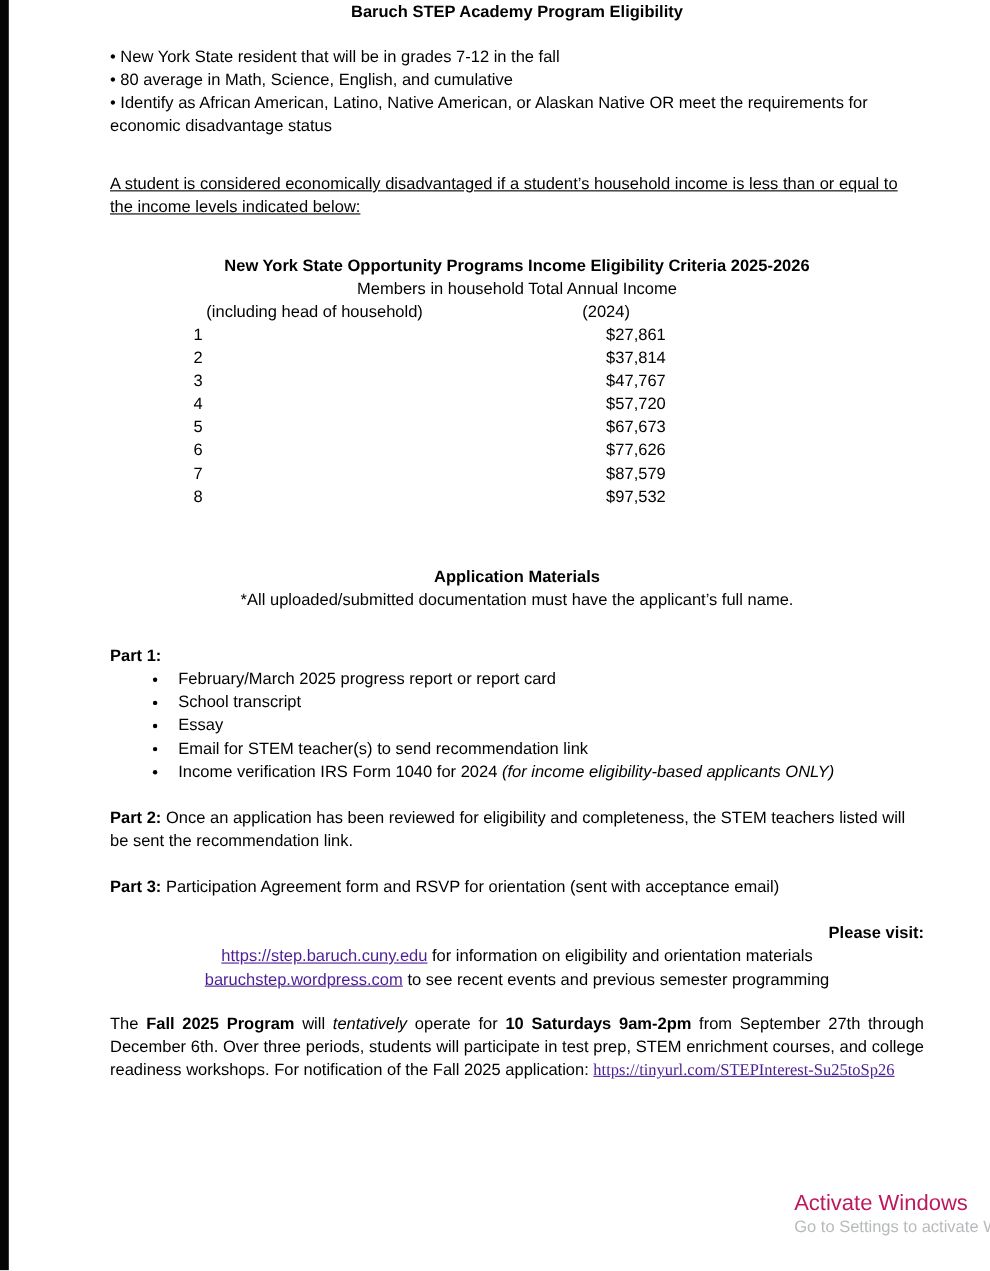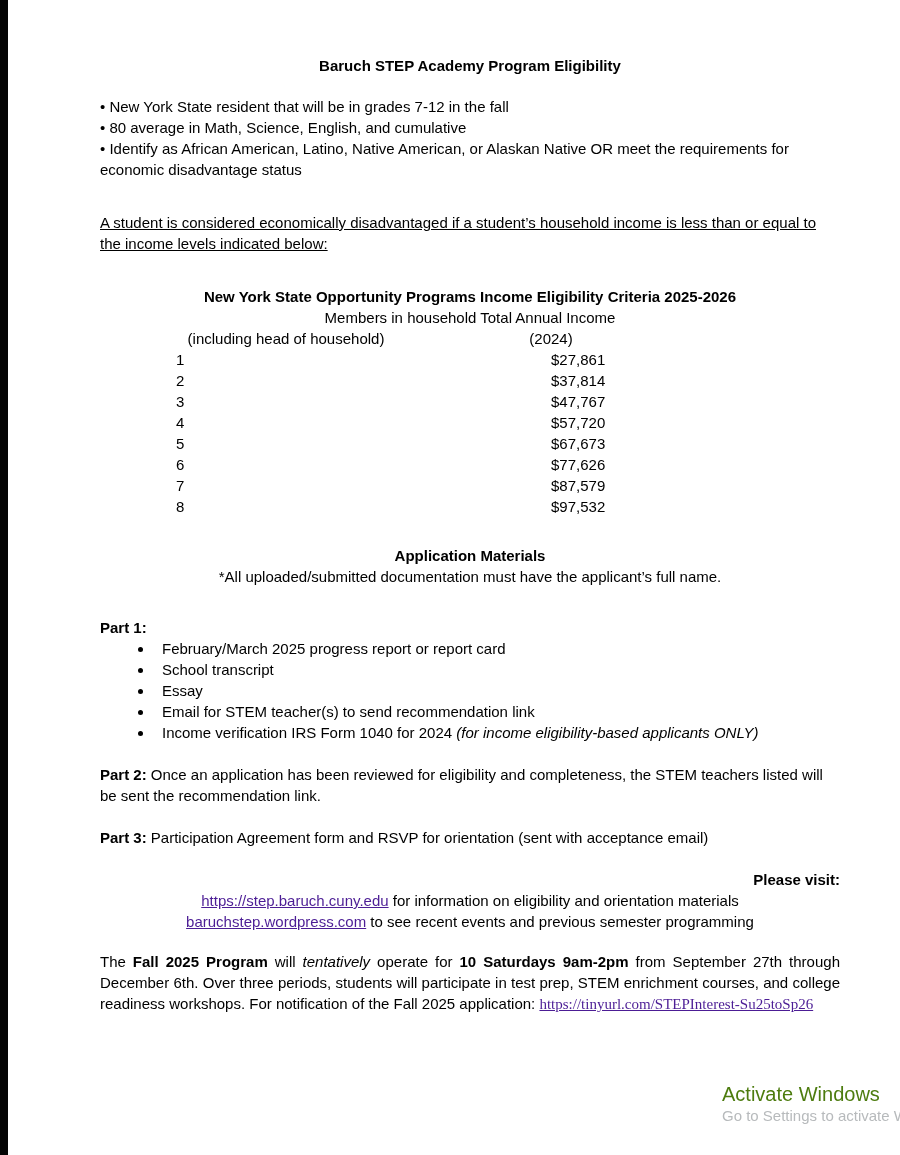--- a/index.html
+++ b/index.html
@@ -2,59 +2,59 @@
 <html><head>
 <meta charset="utf-8">
 <style>
   * { margin:0; padding:0; box-sizing:border-box; }
   html,body { background:#ffffff; }
   body { font-family:"Liberation Sans", sans-serif; color:#000; }
   .screen { position:relative; width:900px; height:1155px; background:#fff; overflow:hidden; }
   .left-strip { position:absolute; left:0; top:0; width:8px; height:1155px; background:#050505; }
   .page { position:absolute; left:100px; top:0; width:740px; font-size:15px; line-height:21px; }
 
-  .doc-title { font-size:15px; font-weight:bold; text-align:center; margin-top:55px; }
+  .doc-title { font-size:15px; font-weight:bold; text-align:center; }
 
   .elig-bullets { margin-top:20px; }
   .elig-bullet::before { content:"• "; }
 
   .para { margin-top:32px;text-decoration:underline; }
 
   .table-title { margin-top:32px; font-weight:bold; text-align:center; }
   .table-headline { text-align:center; }
   .t-row { display:flex; }
   .t-c1 { width:220px; margin-left:76px; }
   .t-c2 { width:220px; margin-left:45px; }
   .t-subhead .t-c1 { text-align:center; }
   .t-subhead .t-c2 { text-align:center; }
   .t-c1.num { text-align:left; }
   .t-c2.amt { text-align:left; padding-left:110px; }
 
-  .app-heading { margin-top:28px; font-weight:bold; text-align:center; }
+  .app-heading { margin-top:52px; font-weight:bold; text-align:center; }
   .app-note { text-align:center; }
 
   .part-label { margin-top:30px; }
   .b { font-weight:bold; }
   .i { font-style:italic; }
 
   ul.p1-list { list-style:disc; padding-left:54px; margin:0; }
   ul.p1-list li { padding-left:8px; }
 
   .part-para { margin-top:21px; }
 
   .visit-heading { margin-top:21px; font-weight:bold; text-align:right; }
   .visit-line { text-align:center; }
 
   a.doclink { color:#4c1d95; text-decoration:underline; cursor:pointer; }
   a.doclink.serif { font-family:"Liberation Serif", serif; }
 
   .fall-para { margin-top:19px; text-align:justify; }
 
   .wm { position:absolute; white-space:nowrap; }
-  .wm-1 { left:722px; top:1083px; font-size:20px; color:#4d7c0f; }
+  .wm-1 { left:722px; top:1083px; font-size:20px; color:#be185d; }
   .wm-2 { left:722px; top:1107px; font-size:15px; color:#b7babc; }
 </style>
 </head>
 <body>
 
 <div class="screen">
   <div class="left-strip"></div>
 
   <div class="page">
 

